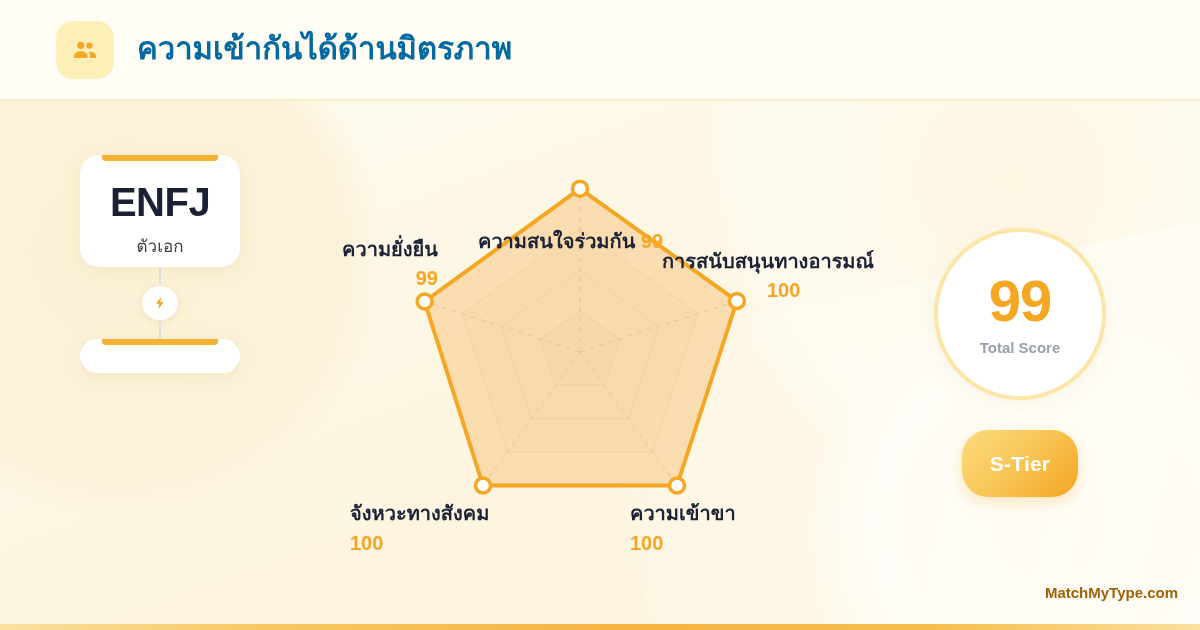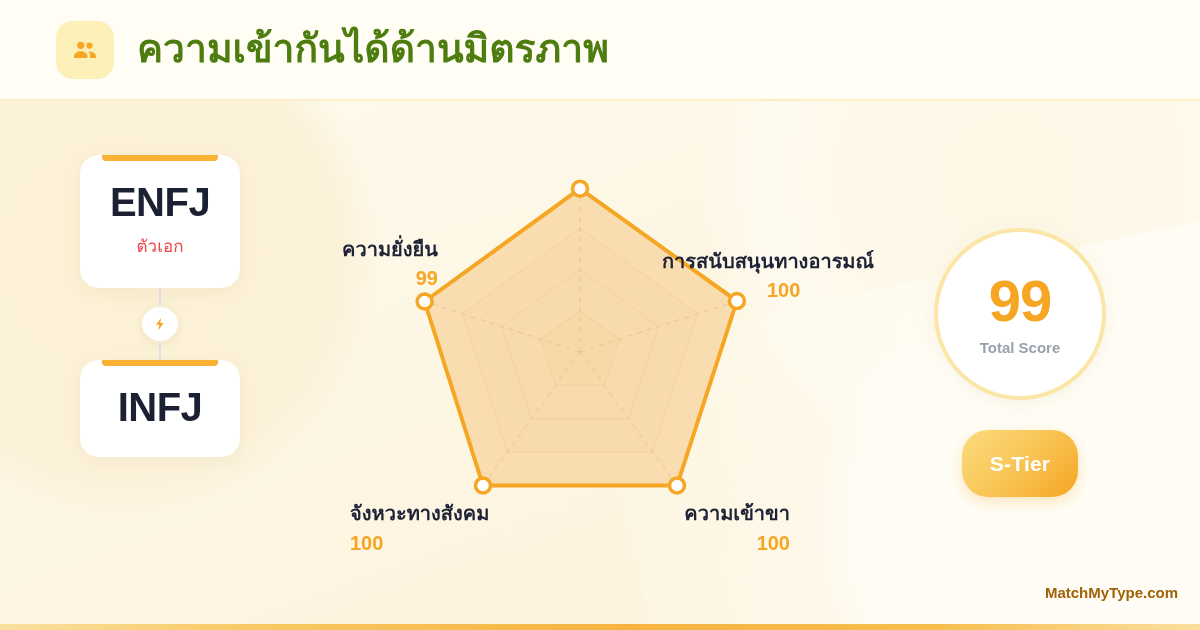--- a/index.html
+++ b/index.html
@@ -24,21 +24,21 @@
   }
   .header-icon-box {
     width:58px; height:58px; border-radius:17px;
     background:#FDEFB8;
     display:flex; align-items:center; justify-content:center;
     flex:0 0 auto;
   }
   .header-icon-box svg { display:block; }
   .header-title {
     margin-left:23px;
-    font-size:39px; font-weight:bold; color:#4d7c0f;
+    font-size:31px; font-weight:bold; color:#0369a1;
     letter-spacing:0px; white-space:nowrap;
     line-height:1.1;
   }
 
   
   .body-area {
     position:absolute; left:0; top:101px; width:1200px; height:523px;
     background:linear-gradient(160deg,#FEFBEF 0%, #FDF6E3 45%, #FDF3DC 100%);
     overflow:hidden;
   }
@@ -68,35 +68,35 @@
     z-index:8;
   }
 
   
   .types { position:absolute; left:80px; top:155px; width:160px; z-index:5; }
   .type-card {
     width:160px;
     background:#FFFFFF;
     border-radius:19px;
     box-shadow:0 4px 18px rgba(180,150,80,.10);
-    padding:26px 10px 29px;
+    padding:26px 10px 8px;
     text-align:center;
     position:relative;
     overflow:hidden;
   }
   .type-card .accent {
     position:absolute; left:22px; right:22px; top:0; height:6px;
     background:#F9B233; border-radius:0 0 4px 4px;
   }
   .type-code {
     font-size:40px; font-weight:bold; color:#1B2033;
     letter-spacing:-0.5px; line-height:1.05;
   }
   .type-name {
-    margin-top:9px; font-size:17px; color:#ef4444; font-weight:500;
+    margin-top:9px; font-size:17px; color:#404040; font-weight:500;
   }
   .connector {
     height:72px; display:flex; flex-direction:column;
     align-items:center; justify-content:center; gap:0;
   }
   .conn-line { width:2px; height:18px; background:#DCDFE6; }
   .conn-bolt {
     width:36px; height:36px; border-radius:50%;
     background:#fff; box-shadow:0 2px 8px rgba(180,150,80,.18);
     display:flex; align-items:center; justify-content:center;
@@ -112,21 +112,21 @@
     white-space:nowrap; line-height:1.25;
   }
   .axis-val { font-size:20px; font-weight:bold; color:#F5A623; }
   .lbl-top { left:168px; top:128px; }
   .lbl-right { left:352px; top:148px; text-align:left; }
   .lbl-right .axis-val { display:block; margin-top:4px; margin-left:105px; }
   .lbl-left { left:4px; top:136px; text-align:right; width:124px; }
   .lbl-left .axis-val { display:block; margin-top:4px; }
   .lbl-bl { left:40px; top:400px; width:180px; }
   .lbl-bl .axis-val { display:block; margin-top:5px; }
-  .lbl-br { left:320px; top:400px; text-align:right; width:160px; }
+  .lbl-br { left:320px; top:400px; text-align:left; width:160px; }
   .lbl-br .axis-val { display:block; margin-top:5px; }
 
   
   .score-circle {
     position:absolute; left:934px; top:228px; width:172px; height:172px;
     border-radius:50%;
     background:#FFFFFF;
     border:4px solid #FBE6A8;
     box-shadow:0 4px 20px rgba(190,160,80,.10);
     display:flex; flex-direction:column; align-items:center; justify-content:center;
@@ -188,21 +188,20 @@
       <div class="conn-bolt">
         <svg width="14" height="14" viewBox="0 0 24 24" fill="#F5A623">
           <path d="M13.6 1.5 5.2 13.4h5.3l-1.1 9.1 8.6-12.1h-5.4z"></path>
         </svg>
       </div>
       <div class="conn-line"></div>
     </div>
 
     <div class="type-card">
       <div class="accent"></div>
-      <div class="type-code">INFJ</div>
     </div>
   </div>
 
   <div class="radar-wrap">
     <svg class="radar-svg" id="radar-svg" width="560" height="523">
         <polygon points="270.0,86.0 426.9,200.0 367.0,384.5 173.0,384.5 113.1,200.0" fill="rgba(250,240,214,0.10)" stroke="rgba(205,185,145,0.35)" stroke-width="1"></polygon>
         <polygon points="270.0,127.3 387.7,212.8 342.7,351.1 197.3,351.1 152.3,212.8" fill="rgba(243,226,190,0.16)" stroke="rgba(205,185,145,0.35)" stroke-width="1"></polygon>
         <polygon points="270.0,168.5 348.5,225.5 318.5,317.7 221.5,317.7 191.5,225.5" fill="rgba(250,240,214,0.10)" stroke="rgba(205,185,145,0.35)" stroke-width="1"></polygon>
         <polygon points="270.0,209.8 309.2,238.3 294.2,284.4 245.8,284.4 230.8,238.3" fill="rgba(243,226,190,0.16)" stroke="rgba(205,185,145,0.35)" stroke-width="1"></polygon>
         <line x1="270" y1="251" x2="270.0" y2="86.0" stroke="rgba(190,170,135,0.55)" stroke-width="1" stroke-dasharray="5 5"></line>
@@ -211,20 +210,24 @@
         <line x1="270" y1="251" x2="173.0" y2="384.5" stroke="rgba(190,170,135,0.55)" stroke-width="1" stroke-dasharray="5 5"></line>
         <line x1="270" y1="251" x2="113.1" y2="200.0" stroke="rgba(190,170,135,0.55)" stroke-width="1" stroke-dasharray="5 5"></line>
         <polygon points="270.0,87.7 426.9,200.0 367.0,384.5 173.0,384.5 114.6,200.5" fill="rgba(247,193,116,0.45)" stroke="#F5A623" stroke-width="4" stroke-linejoin="round"></polygon>
         <circle cx="270.0" cy="87.7" r="7.5" fill="#FFFFFF" stroke="#F5A623" stroke-width="3.5"></circle>
         <circle cx="426.9" cy="200.0" r="7.5" fill="#FFFFFF" stroke="#F5A623" stroke-width="3.5"></circle>
         <circle cx="367.0" cy="384.5" r="7.5" fill="#FFFFFF" stroke="#F5A623" stroke-width="3.5"></circle>
         <circle cx="173.0" cy="384.5" r="7.5" fill="#FFFFFF" stroke="#F5A623" stroke-width="3.5"></circle>
         <circle cx="114.6" cy="200.5" r="7.5" fill="#FFFFFF" stroke="#F5A623" stroke-width="3.5"></circle>
       </svg>
 
+    <div class="axis-label lbl-top">
+      <span>ความสนใจร่วมกัน</span>
+      <span class="axis-val">99</span>
+    </div>
 
     <div class="axis-label lbl-right">
       <span>การสนับสนุนทางอารมณ์</span>
       <span class="axis-val">100</span>
     </div>
 
     <div class="axis-label lbl-br">
       <span>ความเข้าขา</span>
       <span class="axis-val">100</span>
     </div>

